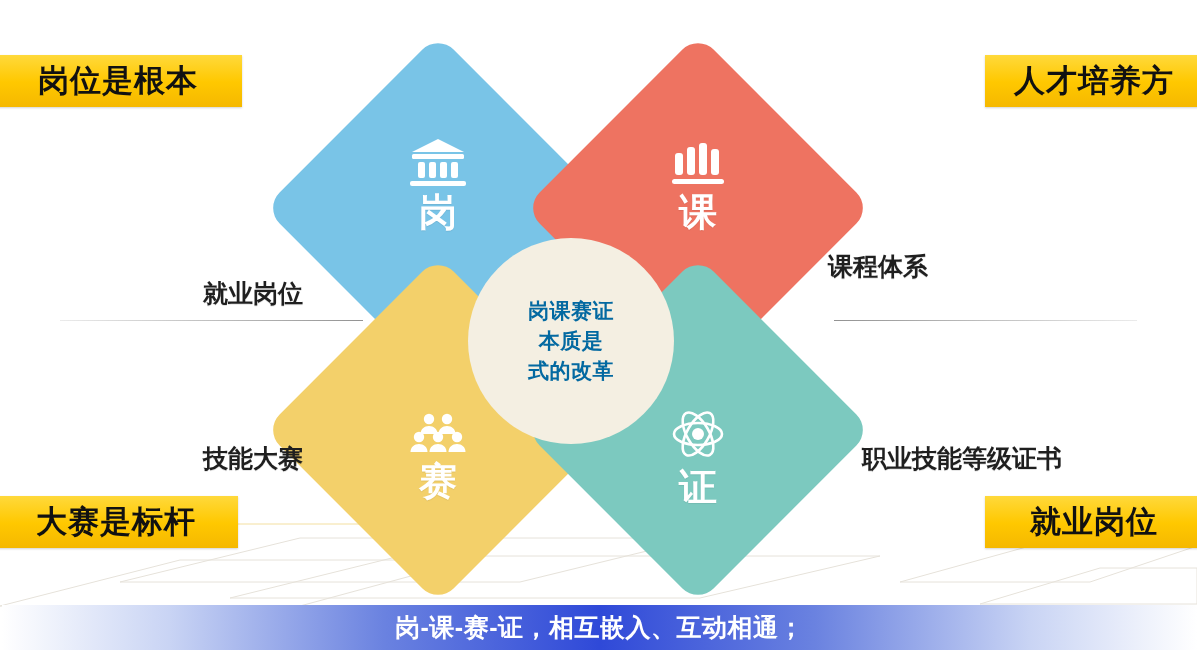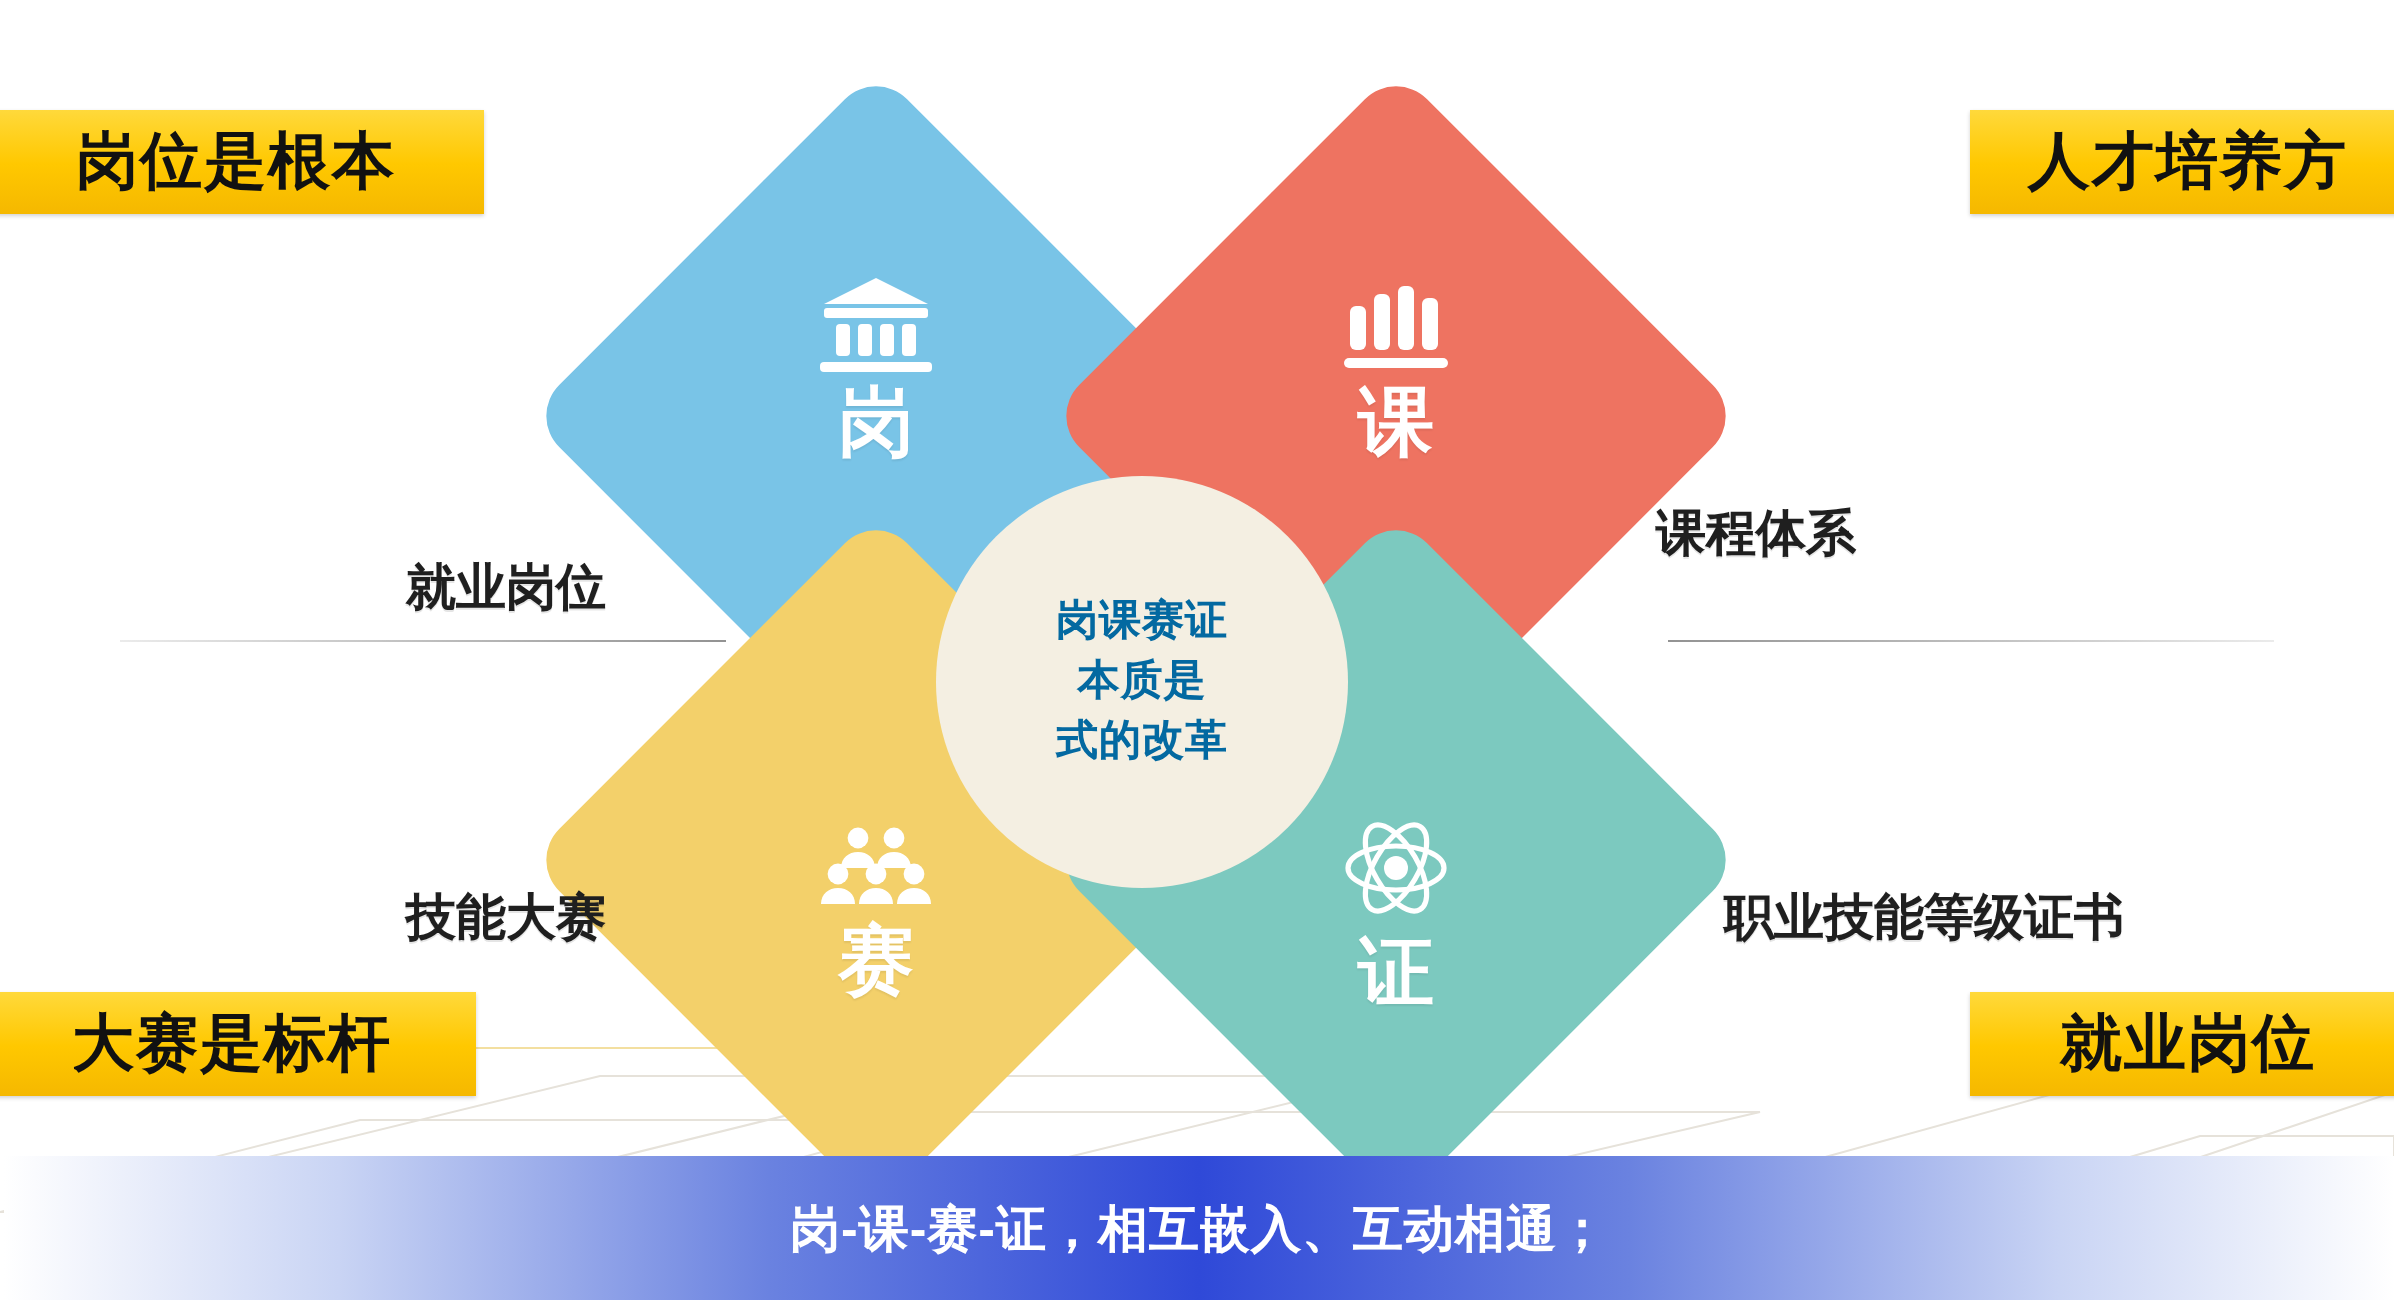--- a/index.html
+++ b/index.html
@@ -106,21 +106,21 @@
     position:absolute; height:1px;
     background:linear-gradient(90deg,rgba(120,120,120,.15),rgba(110,110,110,.75));
     z-index:1;
   }
   .rule-left { left:60px;  top:320px; width:303px; }
   .rule-right{ right:60px; top:320px; width:303px;
     background:linear-gradient(90deg,rgba(110,110,110,.75),rgba(120,120,120,.15)); }
 
   
   .banner{
-    position:absolute; left:2px; right:0; bottom:0; height:72px;
+    position:absolute; left:2px; right:0; bottom:0; height:45px;
     background:linear-gradient(90deg,
       #ffffff 0%, #c9d4f4 14%, #6a82e0 32%,
       #2f49d8 50%, #6a82e0 68%, #c9d4f4 86%, #ffffff 100%);
     display:flex; align-items:center; justify-content:center;
     z-index:7;
     text-align:right;
   }
   .banner-text{
     color:#ffffff; font-size:25px; font-weight:bold;
     letter-spacing:.5px; white-space:nowrap;

